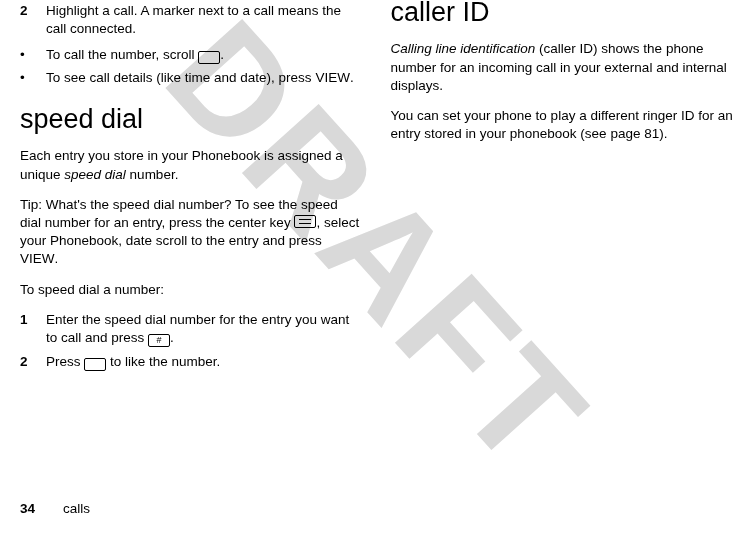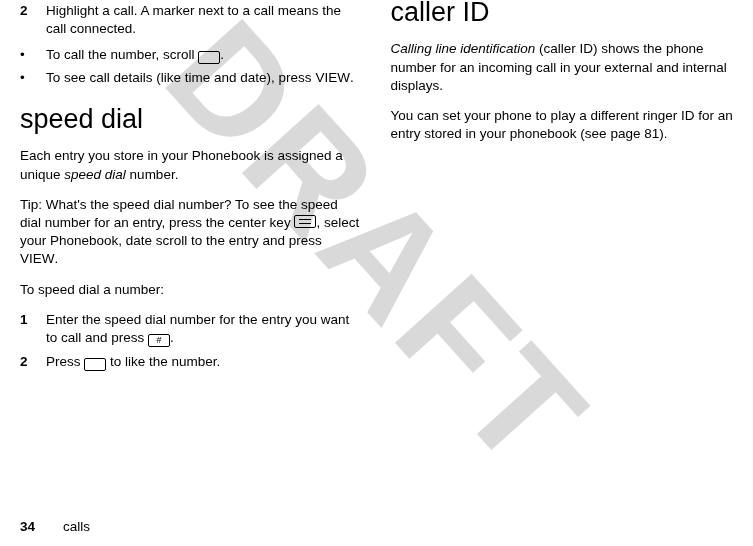--- a/index.html
+++ b/index.html
@@ -79,21 +79,21 @@
   .keybox.menu::before{
     content:"";
     display:block;
     border-top:1px solid #000;
     border-bottom:1px solid #000;
     height:3px;
     margin:3px 2px 0 2px;
   }
   .footer{
     position:absolute;
-    bottom:12px;left:20px;
+    bottom:30px;left:20px;
     font-size:13.5px;
   }
   .footer .pn{font-weight:700;margin-right:28px}
 </style>
 </head>
 <body>
 
 <div class="watermark">DRAFT</div>
 
 <div class="page">

